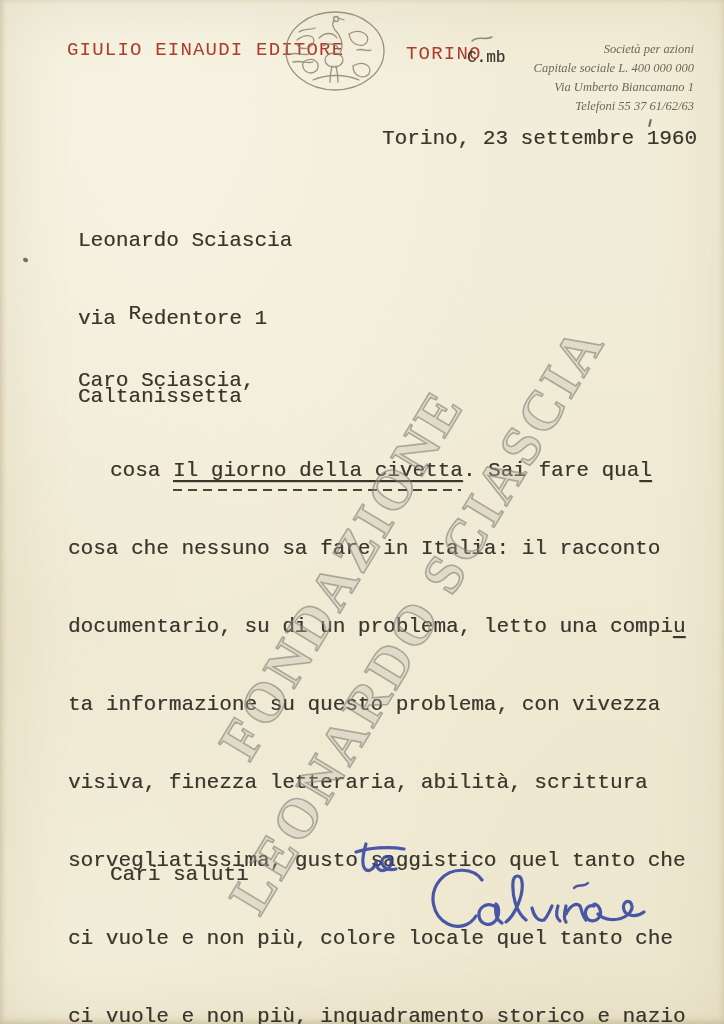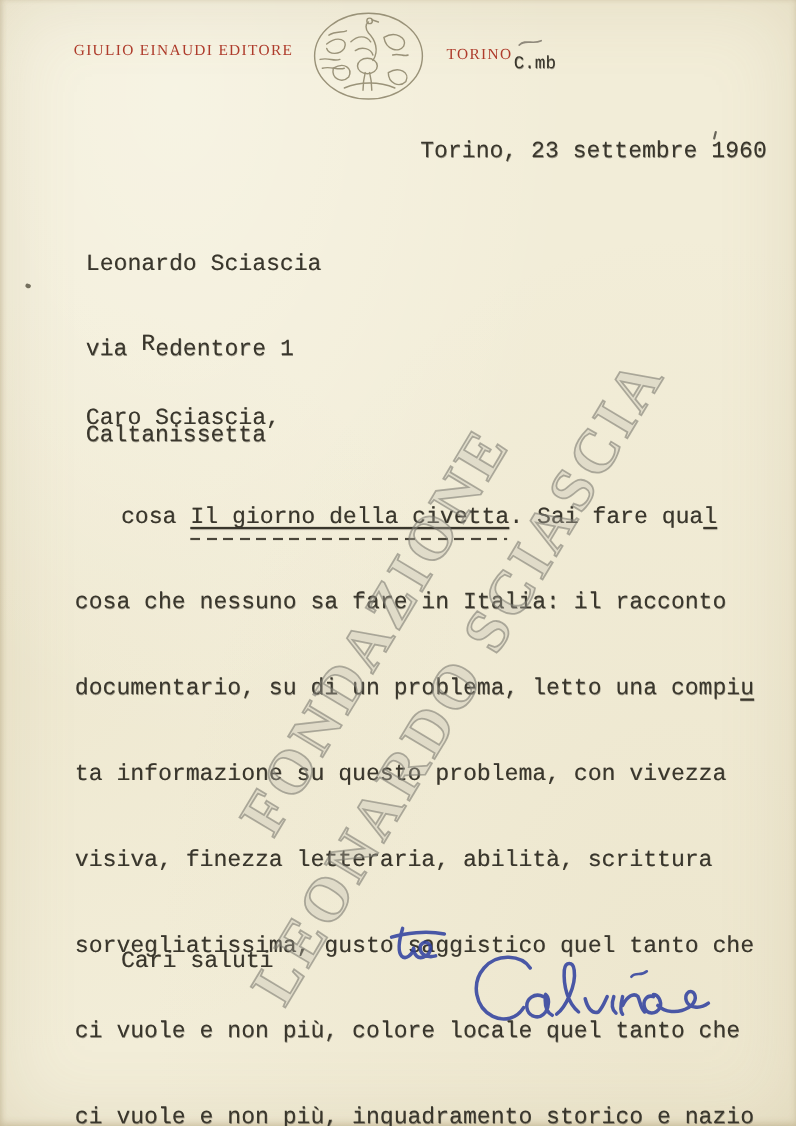--- a/index.html
+++ b/index.html
@@ -36,22 +36,22 @@
     content:"";position:absolute;left:0;right:2px;bottom:-9px;height:2px;
     background:repeating-linear-gradient(90deg,#4a463a 0 9px, transparent 9px 15px);
   }
   .contu{
     text-decoration:underline;
     text-decoration-thickness:2px;
     text-underline-offset:4px;
   }
   
   .brand{
-    font-family:Liberation Serif, serif;
-    color:#ae3b2b;font-size:14px;letter-spacing:1.2px;
+    font-family:Liberation Mono, monospace;
+    color:#ae3b2b;font-size:19px;letter-spacing:1.2px;
   }
   .company{
     font-family:"Liberation Serif", serif;
     font-style:italic;font-size:12.5px;line-height:19px;
     color:#6e6757;text-align:right;
   }
   
   .watermark{
     left:20px;top:505px;width:730px;height:190px;
     transform:rotate(-59deg);
@@ -96,20 +96,26 @@
 
   <div class="abs brand" style="left:406px;top:43px;">TORINO</div>
 
   <div class="abs type" style="left:467px;top:45px;font-size:16px;">C.mb</div>
   <div class="abs" style="left:470px;top:35px;">
     <svg width="24" height="8" viewBox="0 0 24 8" fill="none" stroke="#8f897b" stroke-width="1.5" stroke-linecap="round">
       <path d="M2,6 C8,0 14,6 22,2"></path>
     </svg>
   </div>
 
+  <div class="abs company" style="right:30px;top:40px;">
+    <div>Società per azioni</div>
+    <div>Capitale sociale L. 400 000 000</div>
+    <div>Via Umberto Biancamano 1</div>
+    <div>Telefoni 55 37 61/62/63</div>
+  </div>
 
   <div class="abs type" style="left:382px;top:126px;text-align:center;">Torino, 23 settembre 1960</div>
   <div class="abs tick" style="left:649px;top:119px;"></div>
 
   <div class="abs type" style="left:78px;top:176px;">
     <div>Leonardo Sciascia</div>
     <div><span>via </span><span class="raised">R</span><span>edentore 1</span></div>
     <div>Caltanissetta</div>
   </div>
 

